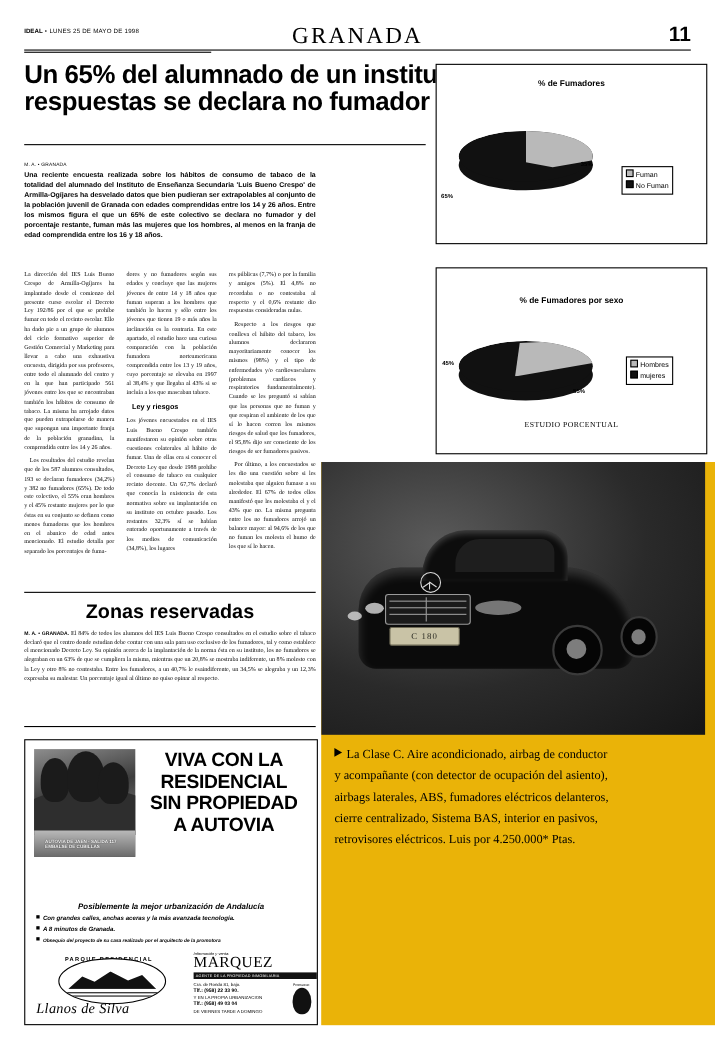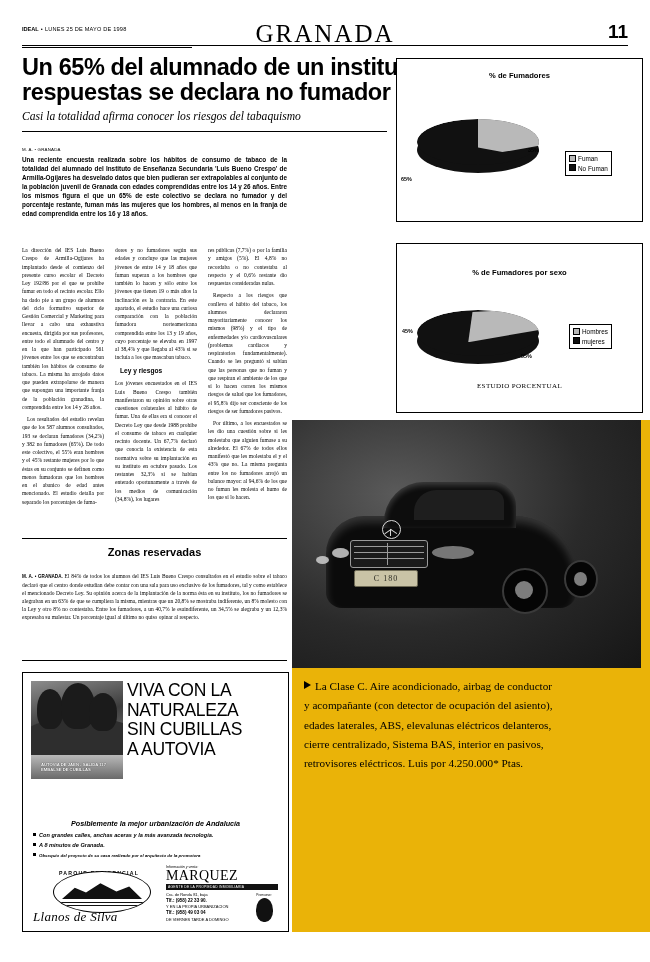--- a/index.html
+++ b/index.html
@@ -11,21 +11,21 @@
     overflow:hidden;
   }
   .page{position:absolute;inset:0;}
 
   
   .masthead{position:absolute;left:22px;top:22px;right:22px;height:24px;}
   .mast-left{position:absolute;left:0;top:4px;font-size:5.6px;letter-spacing:.2px;white-space:nowrap;}
   .mast-left b{font-weight:bold;letter-spacing:0;}
   .mast-dot{margin:0 2px;}
   .mast-center{position:absolute;left:0;right:0;top:-2px;text-align:center;
-    font-family:"Liberation Serif",serif;font-size:25px;letter-spacing:2px;}
+    font-family:"Liberation Serif",serif;font-size:21px;letter-spacing:2px;}
   .mast-right{position:absolute;right:0;top:-1px;font-family:"Liberation Sans",sans-serif;
     font-size:19px;font-weight:bold;}
   .mast-rule{position:absolute;left:22px;right:22px;top:45px;height:1px;background:#000;}
   .mast-rule2{position:absolute;left:22px;width:170px;top:46.5px;height:1.4px;background:#000;}
 
   
   .headline{position:absolute;left:22px;top:55px;width:365px;
     font-size:23.5px;font-weight:bold;line-height:1.07;letter-spacing:-.4px;}
   .headline div{white-space:nowrap;}
   .subhead{position:absolute;left:22px;top:110px;width:370px;
@@ -116,41 +116,41 @@
   .car-copy{position:absolute;left:0;top:248px;width:349px;height:150px;
     padding:9px 12px 0 12px;box-sizing:border-box;
     font-family:"Liberation Serif",serif;font-size:11.2px;line-height:1.72;}
   .car-copy .arrow{display:inline-block;width:0;height:0;
     border-left:7px solid #000;border-top:4px solid transparent;
     border-bottom:4px solid transparent;margin-right:4px;vertical-align:1px;}
 
   
   .zr-rule-top{position:absolute;left:22px;width:265px;top:538px;height:1px;background:#000;}
   .zr-title{position:absolute;left:22px;top:546px;width:265px;text-align:center;
-    font-size:11px;font-weight:bold;}
+    font-size:18px;font-weight:bold;}
   .zr-body{position:absolute;left:22px;top:572px;width:265px;
     font-family:"Liberation Serif",serif;font-size:5.5px;line-height:1.48;text-align:justify;}
   .zr-body .lbl{font-family:"Liberation Sans",sans-serif;font-size:4.6px;font-weight:bold;}
   .zr-rule-bot{position:absolute;left:22px;width:265px;top:660px;height:1px;background:#000;}
 
   
   .ad{position:absolute;left:22px;top:672px;width:265px;height:258px;
     border:1.2px solid #000;background:#fff;}
   .ad-photo{position:absolute;left:8px;top:8px;width:92px;height:98px;
     background:linear-gradient(165deg,#8d8d8d 0%,#3d3d3d 40%,#6f6f6f 70%,#2b2b2b 100%);
     overflow:hidden;}
   .ad-photo .hill{position:absolute;left:-10px;bottom:20px;width:120px;height:42px;
     background:#2e2e2e;border-radius:50% 50% 0 0;}
   .ad-photo .lake{position:absolute;left:0;bottom:0;width:92px;height:24px;
     background:linear-gradient(#b9b9b9,#6a6a6a);}
   .ad-photo .tree{position:absolute;background:#1b1b1b;border-radius:50% 50% 40% 40%;}
   .ad-photo-cap{position:absolute;left:10px;bottom:6px;color:#fff;font-size:4.2px;
     font-weight:bold;line-height:1.35;text-shadow:0 0 1px #000;}
-  .ad-h{position:absolute;left:104px;top:8px;width:153px;text-align:left;
-    font-size:17.5px;font-weight:normal;line-height:1.12;letter-spacing:-.3px;}
+  .ad-h{position:absolute;left:104px;top:8px;width:153px;text-align:center;
+    font-size:17.5px;font-weight:bold;line-height:1.12;letter-spacing:-.3px;}
   .ad-h div{white-space:nowrap;}
   .ad-sub{position:absolute;left:8px;top:114px;width:249px;text-align:center;
     font-size:11px;font-weight:bold;line-height:1.18;letter-spacing:.2px;}
   .ad-tag{position:absolute;left:8px;top:146px;width:249px;text-align:center;
     font-size:7.2px;font-weight:bold;font-style:italic;}
   .ad-bul{position:absolute;left:10px;top:158px;width:247px;font-size:5.6px;
     font-weight:bold;font-style:italic;line-height:1.75;}
   .ad-bul .d{display:inline-block;width:3px;height:3px;background:#000;
     margin-right:3px;vertical-align:1px;}
   .ad-bul .sm{font-size:4.4px;}
@@ -158,21 +158,21 @@
   .ad-oval{position:absolute;left:22px;top:2px;width:96px;height:40px;
     border:1.2px solid #000;border-radius:50%;overflow:hidden;background:#fff;}
   .ad-oval .mtn{position:absolute;left:8px;top:9px;width:80px;height:18px;
     background:#111;clip-path:polygon(0 100%,16% 38%,30% 64%,48% 12%,68% 58%,84% 30%,100% 100%);}
   .ad-oval .wv{position:absolute;left:6px;width:84px;height:1.2px;background:#111;}
   .ad-arc{position:absolute;left:0;top:0;width:136px;height:46px;
     font-size:5.2px;font-weight:bold;letter-spacing:1.2px;}
   .ad-script{position:absolute;left:2px;top:40px;width:134px;
     font-family:"Liberation Serif",serif;font-style:italic;font-size:13px;
     letter-spacing:.3px;}
-  .ad-right{position:absolute;left:143px;top:192px;width:112px;}
+  .ad-right{position:absolute;left:153px;top:192px;width:112px;}
   .ad-info{font-size:3.6px;font-style:italic;}
   .ad-marquez{font-family:"Liberation Serif",serif;font-size:14px;letter-spacing:.4px;margin-top:-1px;}
   .ad-bar{background:#111;color:#fff;font-size:3.4px;padding:1px 2px;letter-spacing:.2px;}
   .ad-addr{font-size:4px;line-height:1.5;margin-top:1.5px;}
   .ad-addr b{font-size:4.6px;}
   .ad-prom{position:absolute;right:2px;top:28px;width:24px;font-size:3.2px;text-align:center;}
   .ad-prom .blob{width:17px;height:24px;background:#111;border-radius:50% 50% 45% 45%;margin:1px auto 0;}
 </style>
 </head>
 <body>
@@ -186,21 +186,20 @@
     <div class="mast-center">GRANADA</div>
     <div class="mast-right">11</div>
   </div>
   <div class="mast-rule"></div>
   <div class="mast-rule2"></div>
 
   <div class="headline">
     <div>Un 65% del alumnado de un instituto</div>
     <div>respuestas se declara no fumador</div>
   </div>
-  <div class="subhead">Casi la totalidad afirma conocer los riesgos del tabaquismo</div>
   <div class="hl-rule"></div>
 
   <div class="byline">M. A. • GRANADA</div>
   <div class="lead">Una reciente encuesta realizada sobre los hábitos de consumo de tabaco de la totalidad del alumnado del Instituto de Enseñanza Secundaria 'Luis Bueno Crespo' de Armilla-Ogíjares ha desvelado datos que bien pudieran ser extrapolables al conjunto de la población juvenil de Granada con edades comprendidas entre los 14 y 26 años. Entre los mismos figura el que un 65% de este colectivo se declara no fumador y del porcentaje restante, fuman más las mujeres que los hombres, al menos en la franja de edad comprendida entre los 16 y 18 años.</div>
 
   <div class="col colA">
     <p class="first">La dirección del IES Luis Bueno Crespo de Armilla-Ogíjares ha implantado desde el comienzo del presente curso escolar el Decreto Ley 192/86 por el que se prohíbe fumar en todo el recinto escolar. Ello ha dado pie a un grupo de alumnos del ciclo formativo superior de Gestión Comercial y Marketing para llevar a cabo una exhaustiva encuesta, dirigida por sus profesores, entre todo el alumnado del centro y en la que han participado 561 jóvenes entre los que se encontraban también los hábitos de consumo de tabaco. La misma ha arrojado datos que pueden extrapolarse de manera que supongan una importante franja de la población granadina, la comprendida entre los 14 y 26 años.</p>
     <p>Los resultados del estudio revelan que de los 587 alumnos consultados, 193 se declaran fumadores (34,2%) y 382 no fumadores (65%). De todo este colectivo, el 55% eran hombres y el 45% restante mujeres por lo que éstas en su conjunto se definen como menos fumadoras que los hombres en el abanico de edad antes mencionado. El estudio detalla por separado los porcentajes de fuma-</p>
   </div>
 
@@ -278,21 +277,21 @@
         <div class="car-hub" style="left:11px;top:11px;width:18px;height:18px;"></div>
       </div>
       <div class="car-wheel" style="left:272px;top:140px;width:30px;height:34px;">
         <div class="car-hub" style="left:8px;top:10px;width:13px;height:14px;"></div>
       </div>
     </div>
 
     <div class="car-copy">
       <span class="arrow"></span><span>La Clase C. Aire acondicionado, airbag de conductor</span><br>
       <span>y acompañante (con detector de ocupación del asiento),</span><br>
-      <span>edades laterales, ABS, elevalunas eléctricos delanteros,</span><br>
+      <span>airbags laterales, ABS, fumadores eléctricos delanteros,</span><br>
       <span>cierre centralizado, Sistema BAS, interior en pasivos,</span><br>
       <span>retrovisores eléctricos. Luis por 4.250.000* Ptas.</span>
     </div>
 
   </div>
 
   <div class="ad">
     <div class="ad-photo">
       <div class="hill"></div>
       <div class="lake"></div>
@@ -300,22 +299,22 @@
       <div class="tree" style="left:30px;top:2px;width:34px;height:46px;"></div>
       <div class="tree" style="left:58px;top:12px;width:28px;height:38px;"></div>
       <div class="ad-photo-cap">
         <div>AUTOVIA DE JAEN - SALIDA 117</div>
         <div>EMBALSE DE CUBILLAS</div>
       </div>
     </div>
 
     <div class="ad-h">
       <div>VIVA CON LA</div>
-      <div>NATURALEZA</div>
-      <div>SIN CUBILLAS</div>
+      <div>RESIDENCIAL</div>
+      <div>SIN PROPIEDAD</div>
       <div>A AUTOVIA</div>
     </div>
 
 
     <div class="ad-tag">Posiblemente la mejor urbanización de Andalucía</div>
 
     <div class="ad-bul">
       <div><span class="d"></span><span>Con grandes calles, anchas aceras y la más avanzada tecnología.</span></div>
       <div><span class="d"></span><span>A 8 minutos de Granada.</span></div>
       <div><span class="d"></span><span class="sm">Obsequio del proyecto de su casa realizado por el arquitecto de la promotora</span></div>

